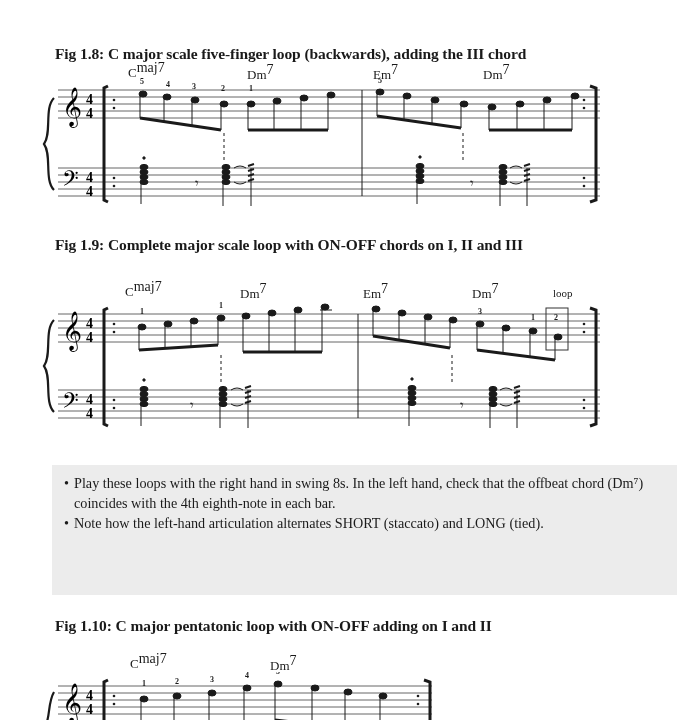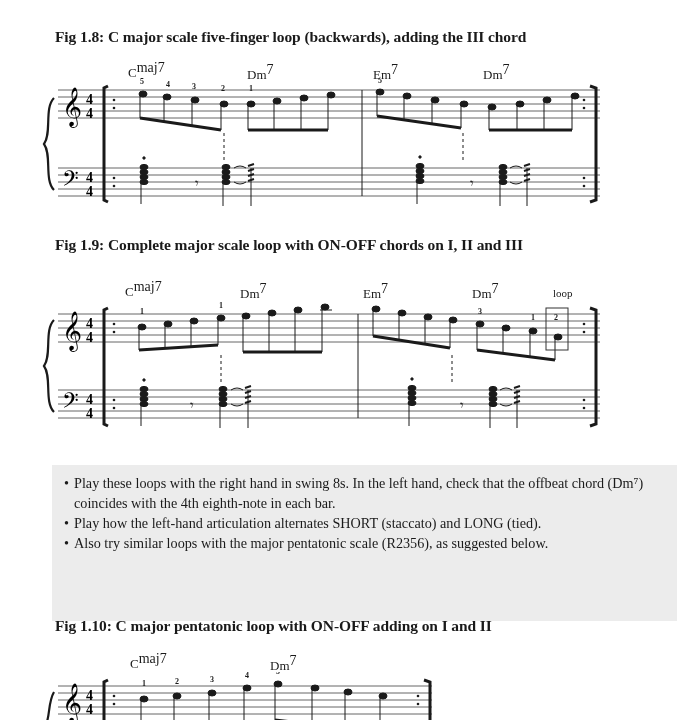--- a/index.html
+++ b/index.html
@@ -1,32 +1,32 @@
 <!DOCTYPE html>
 <html><head>
 <meta charset="utf-8">
 <style>
   html, body { margin: 0; padding: 0; background: #ffffff; }
   body { width: 695px; height: 720px; position: relative; overflow: hidden;
          font-family: "Liberation Serif", "DejaVu Serif", serif; color: #1a1a1a; }
   .fig-title { position: absolute; left: 55px; font-size: 15.5px; font-weight: bold; letter-spacing: -0.1px; }
   .system { position: absolute; left: 40px; }
-  .notes-box { position: absolute; left: 52px; top: 465px; width: 625px; height: 156px;
+  .notes-box { position: absolute; left: 52px; top: 465px; width: 625px; height: 130px;
                background: #ececec; }
   .notes-box ul { list-style: none; margin: 0; padding: 8px 0 0 12px; }
   .notes-box li { font-size: 14.2px; line-height: 20px; position: relative; padding-left: 10px; }
   .notes-box li::before { content: "•"; position: absolute; left: 0; }
   .chord { font-size: 13px; position: absolute; }
   .chord sup { font-size: 14px; }
   svg text { font-family: "Liberation Serif", "DejaVu Serif", serif; }
 </style>
 </head>
 <body>
 
-<div class="fig-title" style="top:28px;">Fig 1.8: C major scale five-finger loop (backwards), adding the III chord</div>
+<div class="fig-title" style="top:45px;">Fig 1.8: C major scale five-finger loop (backwards), adding the III chord</div>
 
 <div class="chord" style="left:128px; top:60px;"><span>C</span><sup>maj7</sup></div>
 <div class="chord" style="left:247px; top:62px;"><span>Dm</span><sup>7</sup></div>
 <div class="chord" style="left:373px; top:62px;"><span>Em</span><sup>7</sup></div>
 <div class="chord" style="left:483px; top:62px;"><span>Dm</span><sup>7</sup></div>
 
 <svg class="system" style="top:78px;" width="580" height="135" viewBox="0 0 580 135">
 
   <path d="M14 20 C 4 30, 12 55, 4 66 C 12 77, 4 102, 14 112" fill="none" stroke="#1a1a1a" stroke-width="2.2"></path>
 
@@ -274,22 +274,21 @@
     <line x1="450" y1="90" x2="450" y2="128" stroke-width="1"></line>
     <path d="M460 90 Q466 86 472 90 M460 104 Q466 108 472 104" fill="none" stroke-width="1"></path>
     <path d="M474 88 L480 86 M474 93 L480 91 M474 98 L480 96 M474 103 L480 101" stroke-width="2"></path>
     <line x1="477" y1="90" x2="477" y2="128" stroke-width="1"></line>
   </g>
 </svg>
 
 <div class="notes-box">
   <ul>
     <li>Play these loops with the right hand in swing 8s. In the left hand, check that the offbeat chord (Dm⁷) coincides with the 4th eighth-note in each bar.</li>
-    <li>Play how the left-hand articulation alternates SHORT (staccato) and LONG (tied).</li>
-    <li>Also try similar loops with the major pentatonic scale (R2356), as suggested below.</li>
+    <li>Note how the left-hand articulation alternates SHORT (staccato) and LONG (tied).</li>
   </ul>
 </div>
 
 <div class="fig-title" style="top:617px;">Fig 1.10: C major pentatonic loop with ON-OFF adding on I and II</div>
 
 <div class="chord" style="left:130px; top:651px;"><span>C</span><sup>maj7</sup></div>
 <div class="chord" style="left:270px; top:653px;"><span>Dm</span><sup>7</sup></div>
 
 <svg class="system" style="top:672px;" width="420" height="60" viewBox="0 0 420 60">
   <path d="M14 20 C 8 30, 10 45, 6 52" fill="none" stroke="#1a1a1a" stroke-width="2.2"></path>

